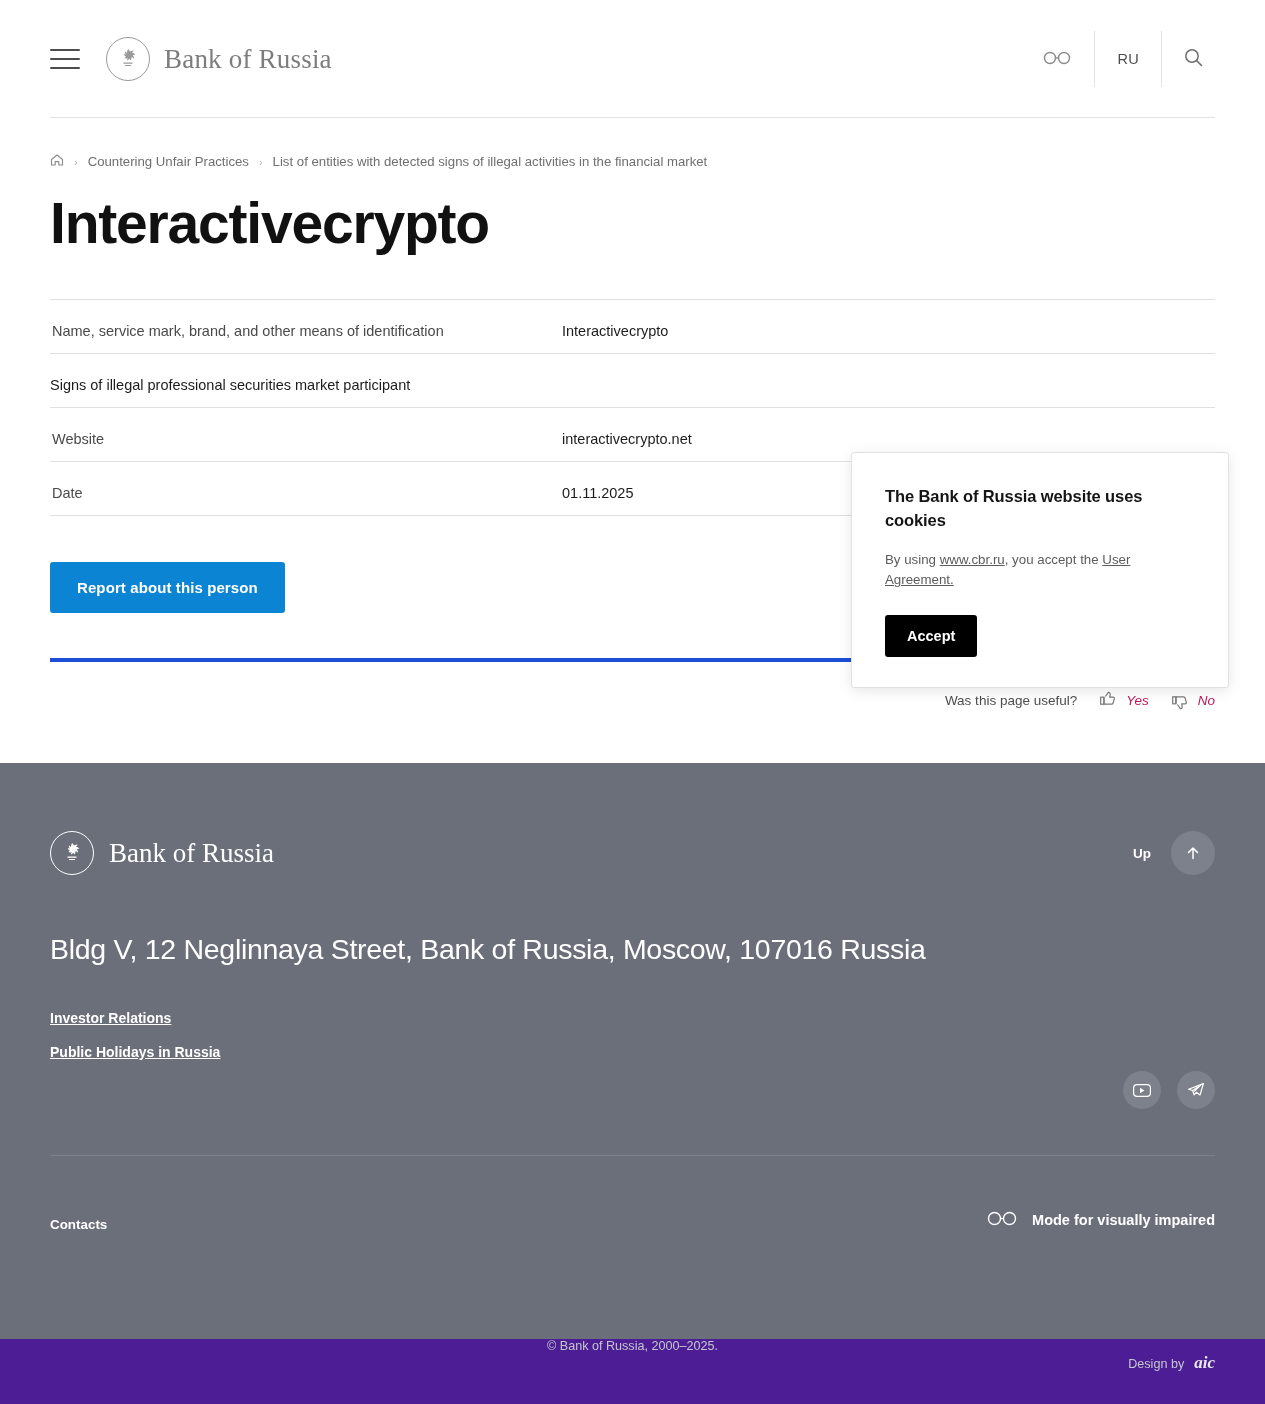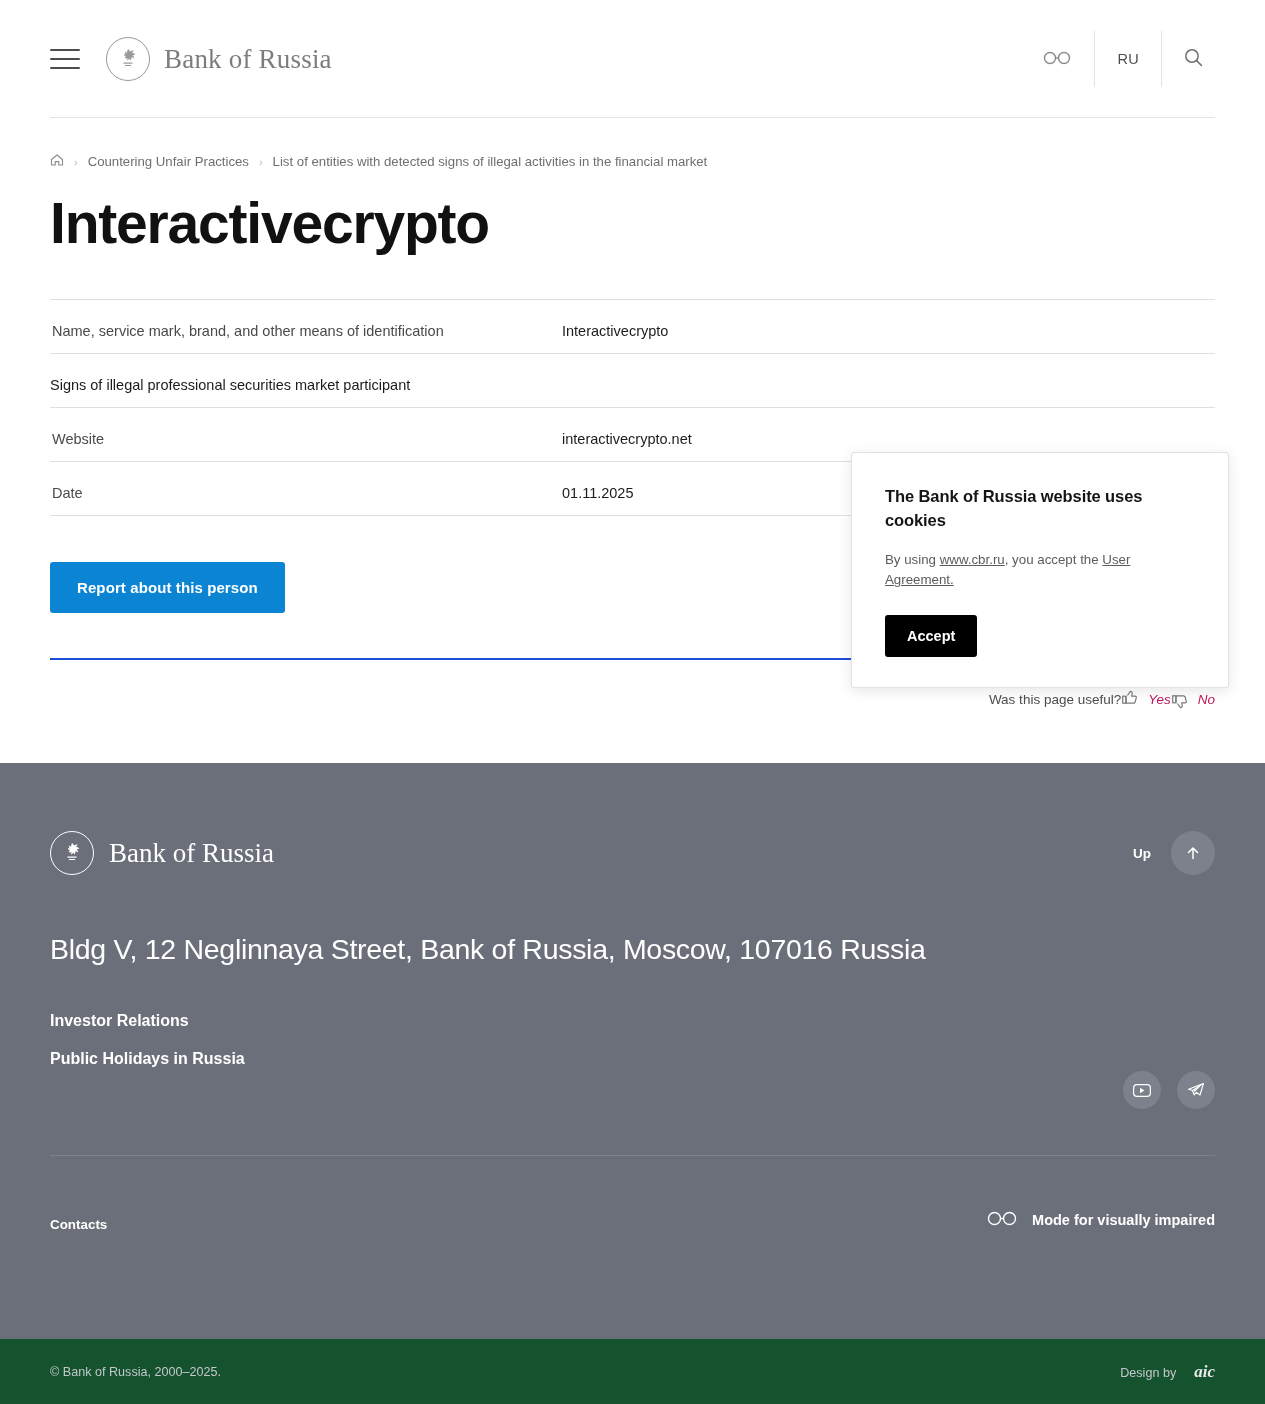--- a/index.html
+++ b/index.html
@@ -152,26 +152,27 @@
     padding: 17px 27px;
     border: none;
     border-radius: 3px;
     cursor: pointer;
     letter-spacing: 0.1px;
   }
 
   
   .useful-wrap {
     margin-top: 45px;
-    border-top: 2px solid #1d4ed8;
+    border-top: 4px solid #1d4ed8;
     width: 1165px;
     height: 82px;
     display: flex;
     align-items: center;
     justify-content: flex-end;
+    gap: 22px;
   }
   .useful-label { font-size: 13.5px; color: #4d4d4d; }
   .vote {
     display: flex;
     align-items: center;
     gap: 9px;
     cursor: pointer;
     font-size: 13.5px;
     color: #be185d;
     font-style: italic;
@@ -268,23 +269,24 @@
   }
   .f-phone {
     margin-top: 20px;
     font-size: 13.4px;
     font-weight: 700;
     line-height: 1.75;
     cursor: pointer;
   }
   .f-links {
     margin-top: 36px;
-    font-size: 16px;
+    font-size: 14px;
     font-weight: 700;
     line-height: 2.4;
+    text-decoration: underline;
   }
   .f-links div { cursor: pointer; }
   .socials {
     position: absolute;
     right: 50px;
     top: 308px;
     display: flex;
     gap: 16px;
   }
   .soc {
@@ -327,32 +329,33 @@
     cursor: pointer;
   }
   .impaired .glasses-w { font-size: 20px; letter-spacing: -3px; }
 
   
   .copyright {
     position: absolute;
     left: 0; right: 0;
     top: 1339px;
     height: 65px;
-    background: #14532d;
+    background: #4c1d95;
     color: #c5c7cc;
     display: flex;
     align-items: center;
     padding: 0 50px;
     font-size: 12.6px;
+    flex-direction: column;
   }
   .design-by {
     margin-left: auto;
     display: flex;
     align-items: baseline;
-    gap: 18px;
+    gap: 10px;
     cursor: pointer;
   }
   .aic {
     font-family: "Liberation Serif", serif;
     font-style: italic;
     font-weight: 700;
     font-size: 17px;
     color: #e8e9eb;
   }
 </style>

